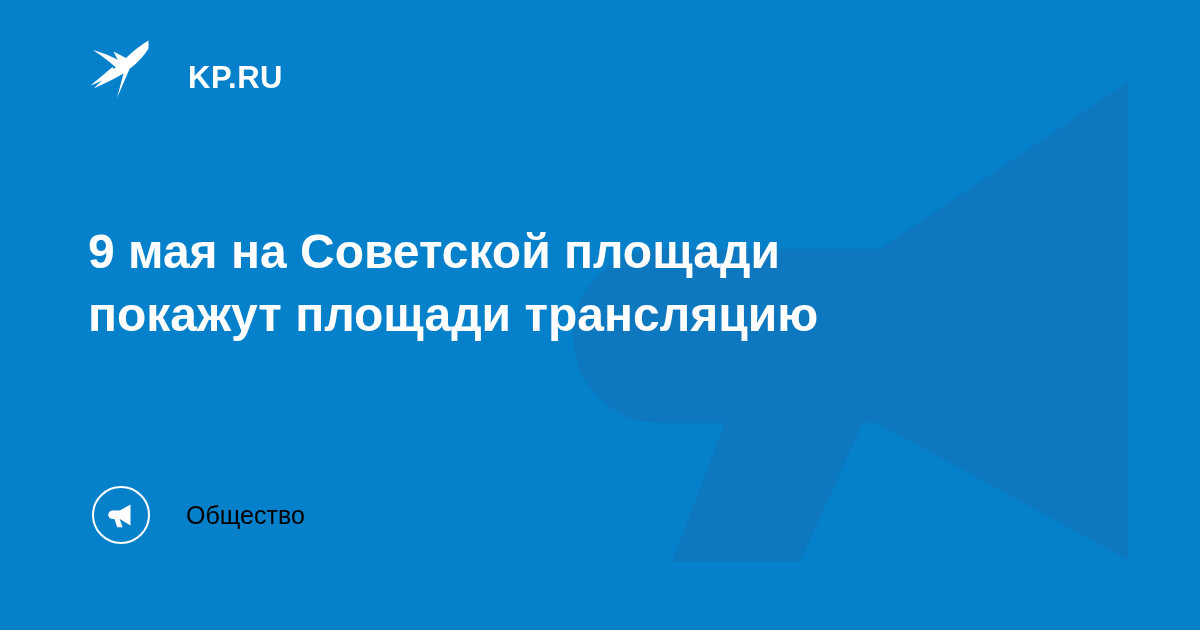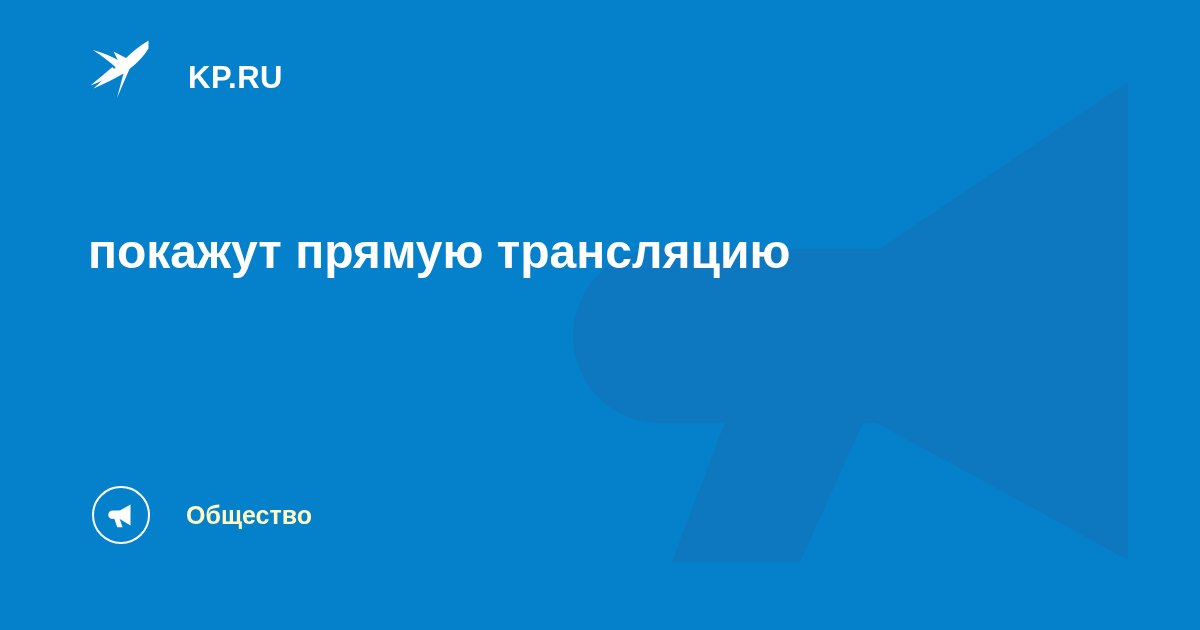--- a/index.html
+++ b/index.html
@@ -90,23 +90,23 @@
     flex: 0 0 auto;
     display: flex;
     align-items: center;
     justify-content: center;
   }
   .category-circle svg {
     display: block;
   }
   .category-label {
     margin-left: 36px;
-    color: #fef9c3;
+    color: #000000;
     font-size: 25px;
-    font-weight: bold;
+    font-weight: normal;
     line-height: 1;
     white-space: nowrap;
   }
 </style>
 </head>
 <body>
 
 <div class="card">
 
   <svg class="watermark" viewBox="0 0 1200 630" xmlns="http://www.w3.org/2000/svg" aria-hidden="true">
@@ -121,21 +121,22 @@
   <div class="brand">
     <svg class="brand-mark" viewBox="0 0 66 66" xmlns="http://www.w3.org/2000/svg" aria-hidden="true">
       <path fill="#ffffff" d="M60.5 4.5 C52 9.5 44.5 15.5 38 22 L25.5 15.5 L31.5 27.5 C24 35 15.5 43.5 5.5 52.5 C17 47.5 27 42.5 35.5 37.5 L29 62 L41.5 33 C49.5 27 56 20 60.5 12.5 Z"></path>
       <path fill="#ffffff" d="M5 14 C14 20 22 26 28.5 32 L33 25.5 C24 20.5 14.5 16.5 5 14 Z"></path>
       <path fill="#ffffff" d="M2.5 49.5 C12 46 21 41.5 28.5 36.5 L24.5 31 C17 37.5 9.5 43.5 2.5 49.5 Z"></path>
     </svg>
     <span class="brand-name">KP.RU</span>
   </div>
 
   <h1 class="headline">
-    <span class="headline-line">покажут прямую трансляцию</span>
+    <span class="headline-line">9 мая на Советской площади</span>
+    <span class="headline-line">покажут площади трансляцию</span>
   </h1>
 
   <div class="category">
     <span class="category-circle">
       <svg width="34" height="34" viewBox="0 0 34 34" xmlns="http://www.w3.org/2000/svg" aria-hidden="true">
         <path fill="#ffffff" d="M8.5 12.5 L16 12.5 L16 21 L8.5 21 A 4.25 4.25 0 0 1 8.5 12.5 Z"></path>
         <path fill="#ffffff" d="M14.5 13.3 L26.5 6.5 L26.5 27.5 L14.5 20.3 Z"></path>
         <path fill="#ffffff" d="M10.2 20.2 L15.4 20.2 L18.6 29.2 L13.2 29.2 Z"></path>
       </svg>
     </span>

